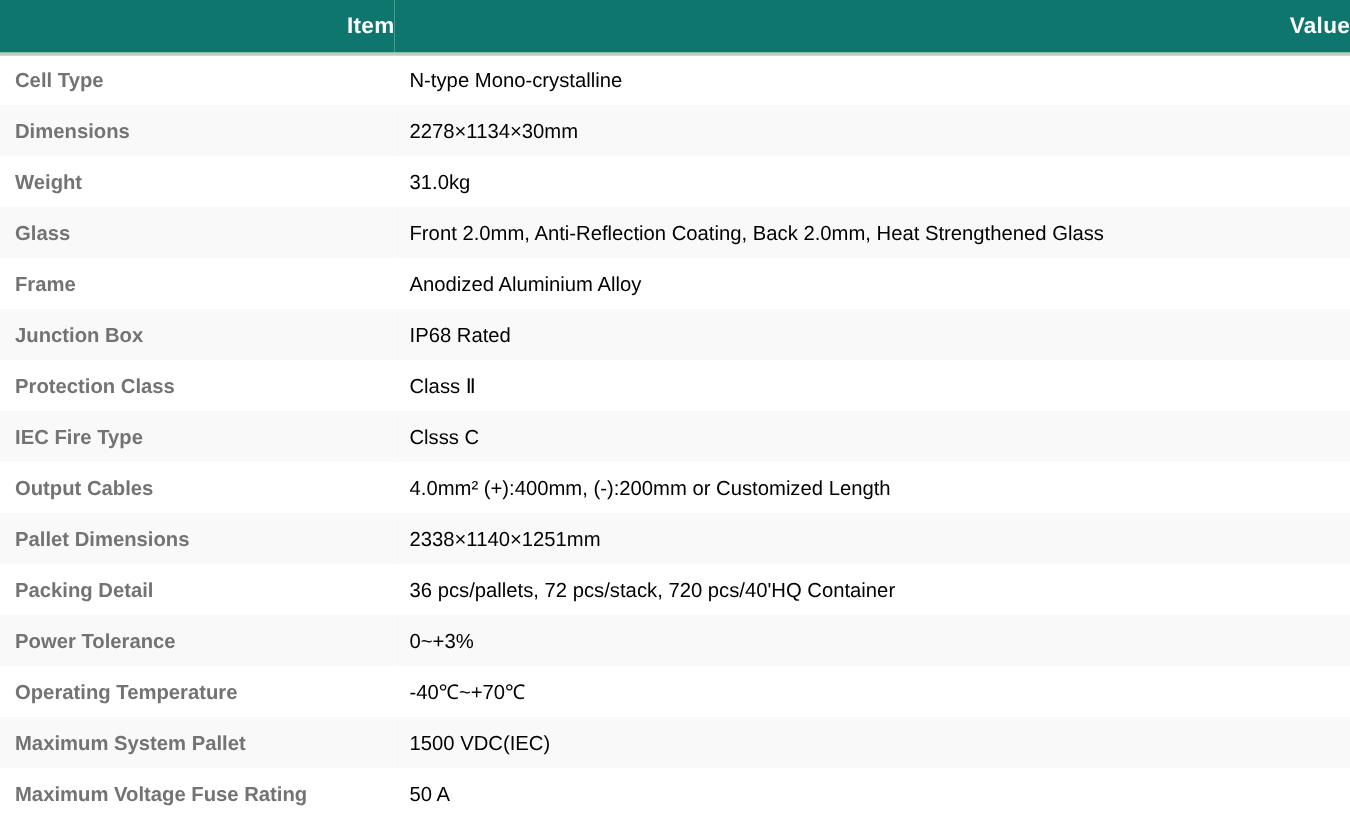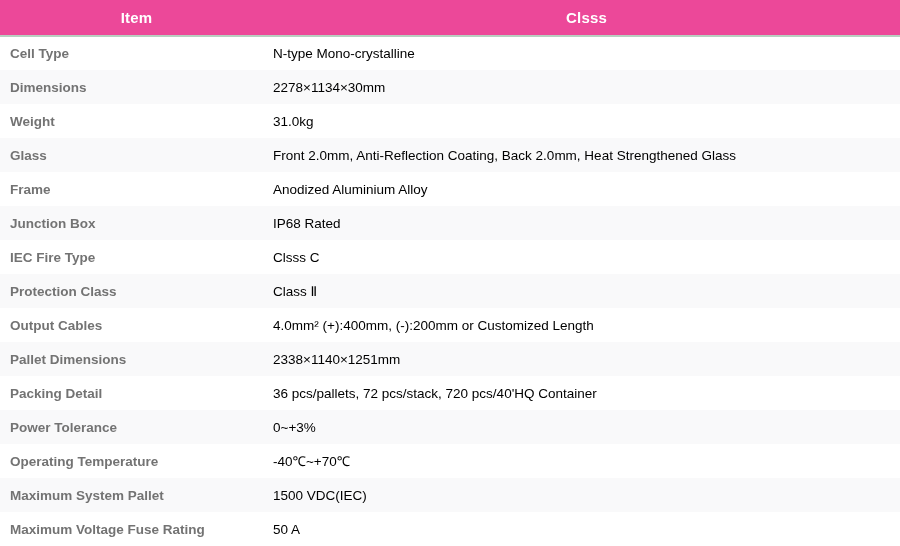--- a/index.html
+++ b/index.html
@@ -8,25 +8,25 @@
     background: #ffffff;
     font-family: "Liberation Sans", sans-serif;
   }
   .spec-table {
     width: 900px;
     height: 546px;
     border-collapse: collapse;
     table-layout: fixed;
   }
   .spec-table thead th {
-    background: #ec4899;
+    background: #0f766e;
     color: #ffffff;
     font-size: 15px;
     font-weight: 700;
-    text-align: center;
+    text-align: right;
     height: 36px;
     padding-left: 10px;
     letter-spacing: 0.2px;
     border-bottom: 2px solid #B7CFC0;
     vertical-align: middle;
   }
   .spec-table th.col-item, .spec-table td.cell-item { width: 263px; }
   .spec-table tbody tr { height: 31.75px; }
   .spec-table tbody tr:nth-child(even) { background: #F9F9FA; }
   .spec-table tbody tr:nth-child(odd) { background: #FFFFFF; }
@@ -46,21 +46,21 @@
     font-weight: 400;
   }
 </style>
 </head>
 <body>
 
 <table class="spec-table">
   <thead>
     <tr>
       <th class="col-item">Item</th>
-      <th class="col-value">Clsss</th>
+      <th class="col-value">Value</th>
     </tr>
   </thead>
   <tbody>
     <tr>
       <td class="cell-item">Cell Type</td>
       <td class="cell-value">N-type Mono-crystalline</td>
     </tr>
     <tr>
       <td class="cell-item">Dimensions</td>
       <td class="cell-value">2278×1134×30mm</td>
@@ -75,26 +75,26 @@
     </tr>
     <tr>
       <td class="cell-item">Frame</td>
       <td class="cell-value">Anodized Aluminium Alloy</td>
     </tr>
     <tr>
       <td class="cell-item">Junction Box</td>
       <td class="cell-value">IP68 Rated</td>
     </tr>
     <tr>
+      <td class="cell-item">Protection Class</td>
+      <td class="cell-value">Class Ⅱ</td>
+    </tr>
+    <tr>
       <td class="cell-item">IEC Fire Type</td>
       <td class="cell-value">Clsss C</td>
-    </tr>
-    <tr>
-      <td class="cell-item">Protection Class</td>
-      <td class="cell-value">Class Ⅱ</td>
     </tr>
     <tr>
       <td class="cell-item">Output Cables</td>
       <td class="cell-value">4.0mm² (+):400mm, (-):200mm or Customized Length</td>
     </tr>
     <tr>
       <td class="cell-item">Pallet Dimensions</td>
       <td class="cell-value">2338×1140×1251mm</td>
     </tr>
     <tr>

